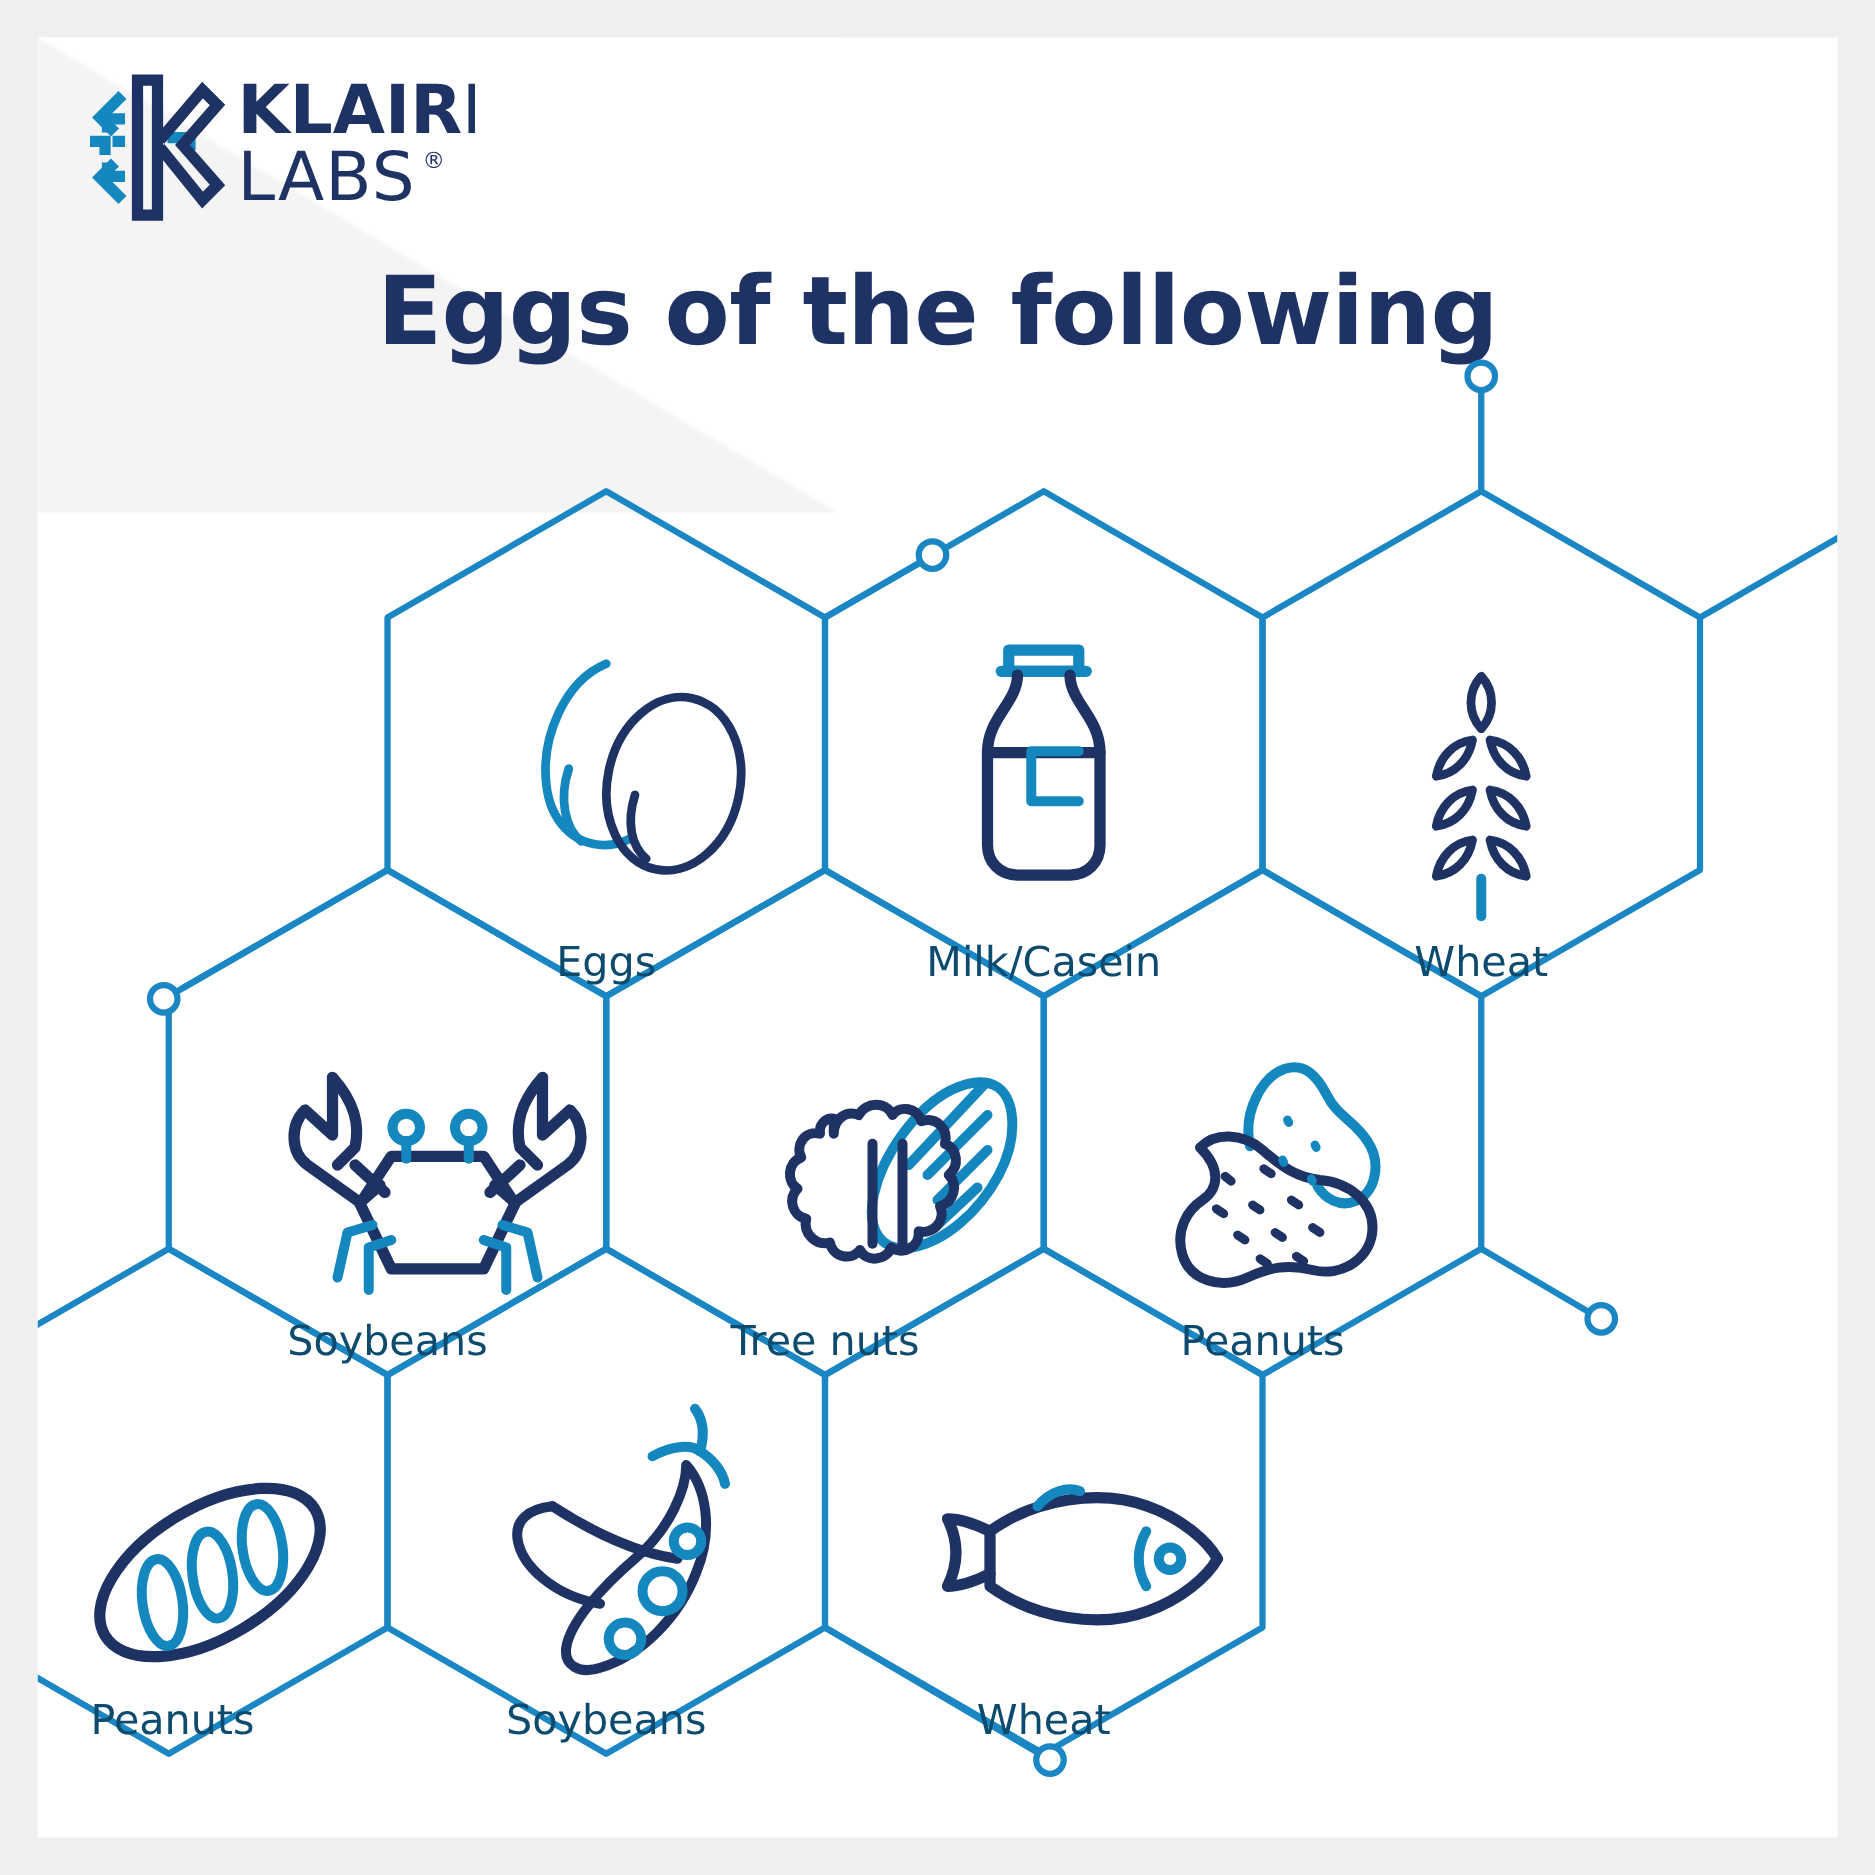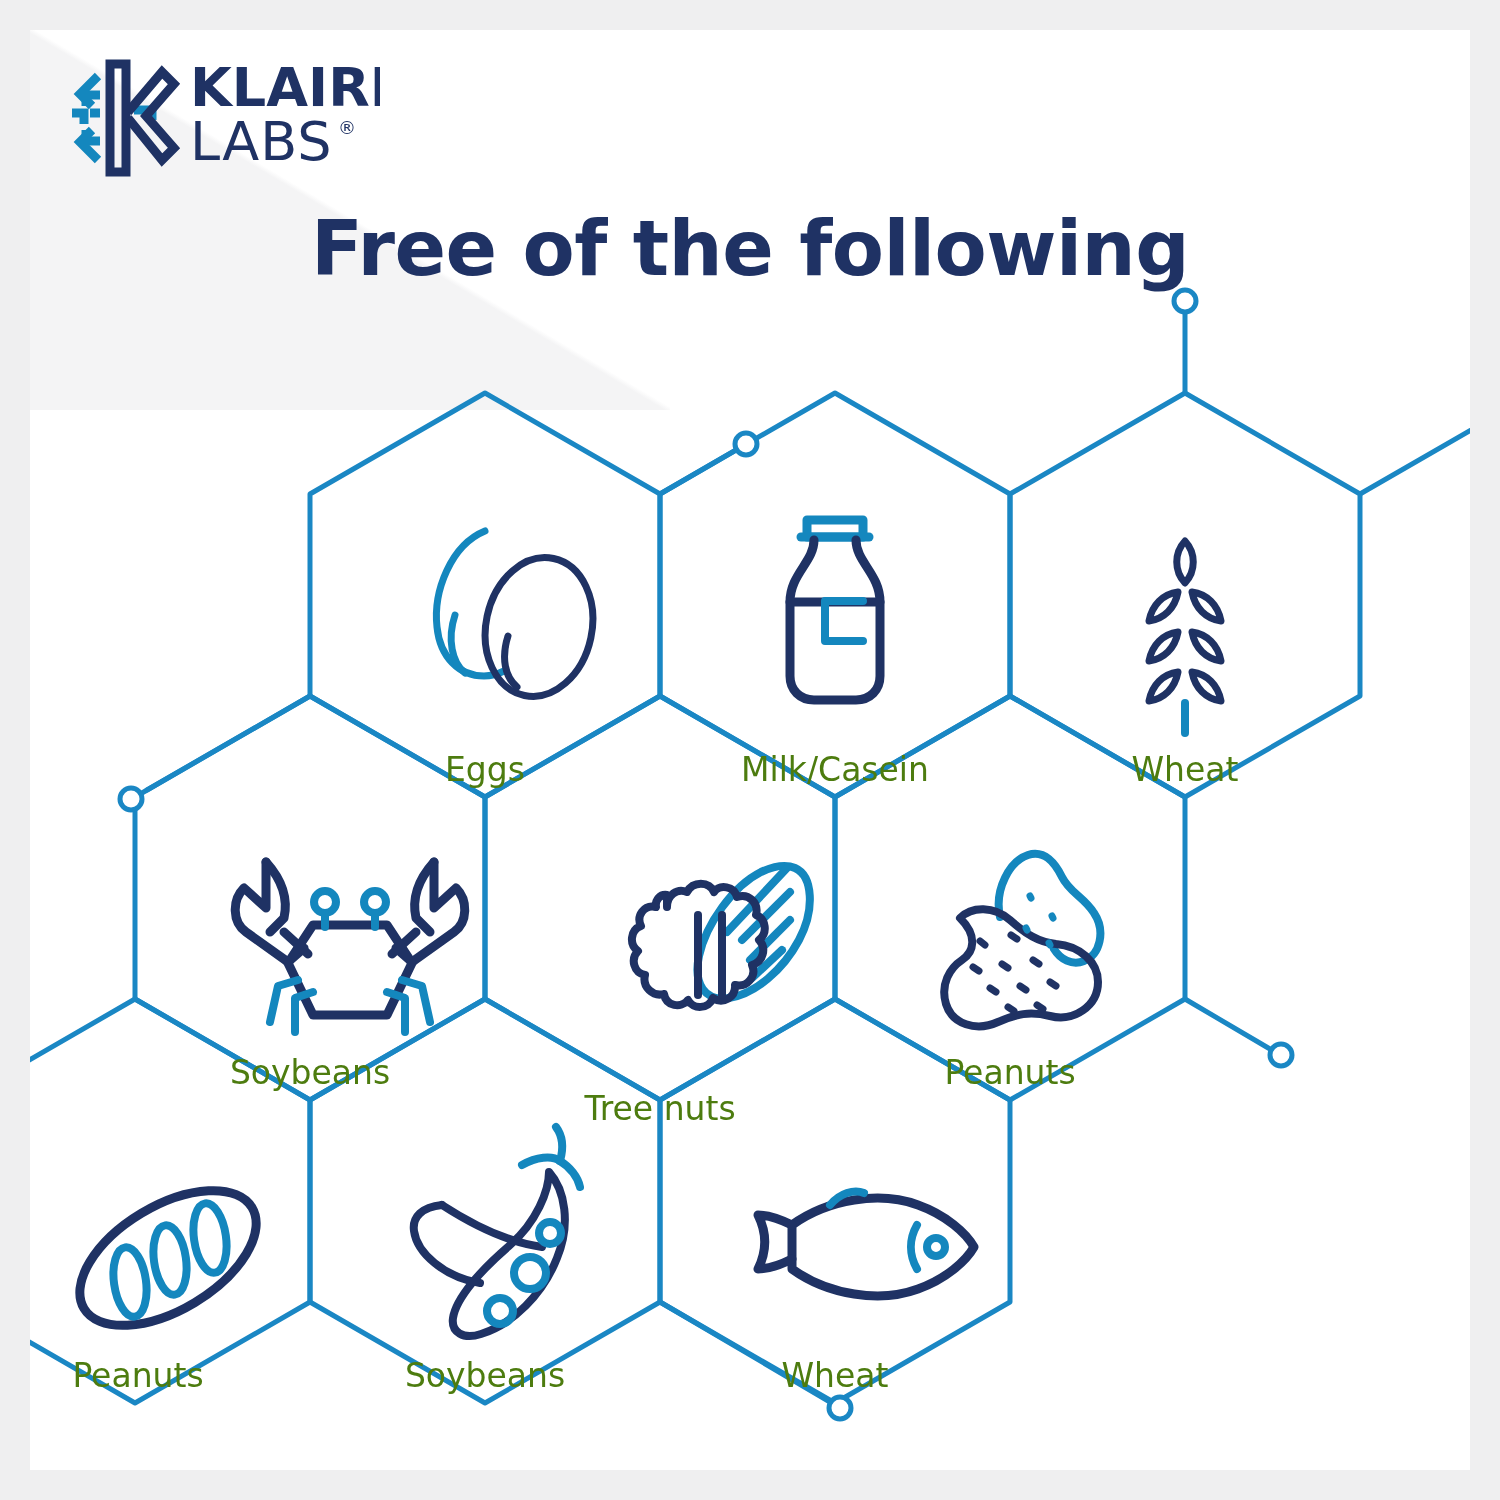--- a/index.html
+++ b/index.html
@@ -29,21 +29,21 @@
     color:#1f3264;
     font-family:"DejaVu Sans", sans-serif;
     font-weight:bold;
     font-size:76px;
     line-height:1.12;
     letter-spacing:-0.5px;
   }
   #hexlayer{position:absolute;left:0;top:0;width:1440px;height:1440px;}
   .hexlabel{
     position:absolute;
-    color:#4d7c0f;
+    color:#0c4a6e;
     font-family:"DejaVu Sans", sans-serif;
     font-size:33px;
     text-align:center;
     white-space:nowrap;
     transform:translateX(-50%);
   }
 </style>
 </head>
 <body>
 
@@ -73,21 +73,21 @@
         </g>
         <g fill="#1F3264">
           <text x="140" y="58" font-family="DejaVu Sans, sans-serif" font-size="54" font-weight="bold" letter-spacing="0">KLAIRE</text>
           <text x="140" y="112" font-family="DejaVu Sans, sans-serif" font-size="54" letter-spacing="1">LABS</text>
           <text x="288" y="86" font-family="DejaVu Sans, sans-serif" font-size="18">®</text>
         </g>
       </svg>
     </div>
 
     <div id="title">
-      <div>Free of the following</div>
+      <div>Eggs of the following</div>
     </div>
 
     <svg id="hexlayer" viewBox="0 0 1440 1440">
       <g fill="none" stroke="#1A87C4" stroke-width="5" stroke-linecap="round" stroke-linejoin="round">
 
         <polygon points="455,363 630,464 630,666 455,767 280,666 280,464"></polygon>
         <polygon points="805,363 980,464 980,666 805,767 630,666 630,464"></polygon>
         <polygon points="1155,363 1330,464 1330,666 1155,767 980,666 980,464"></polygon>
 
         <polygon points="280,666 455,767 455,969 280,1070 105,969 105,767"></polygon>
@@ -257,21 +257,21 @@
           <circle cx="906" cy="1217" r="9"></circle>
         </g>
       </g>
     </svg>
 
     <div class="hexlabel" style="left:455px;top:720px;">Eggs</div>
     <div class="hexlabel" style="left:805px;top:720px;">Milk/Casein</div>
     <div class="hexlabel" style="left:1155px;top:720px;">Wheat</div>
 
     <div class="hexlabel" style="left:280px;top:1023px;">Soybeans</div>
-    <div class="hexlabel" style="left:630px;top:1023px;margin-top:36px;">Tree nuts</div>
+    <div class="hexlabel" style="left:630px;top:1023px;">Tree nuts</div>
     <div class="hexlabel" style="left:980px;top:1023px;">Peanuts</div>
 
     <div class="hexlabel" style="left:108px;top:1326px;">Peanuts</div>
     <div class="hexlabel" style="left:455px;top:1326px;">Soybeans</div>
     <div class="hexlabel" style="left:805px;top:1326px;">Wheat</div>
 
   </div>
 </div>
 
 </body></html>

